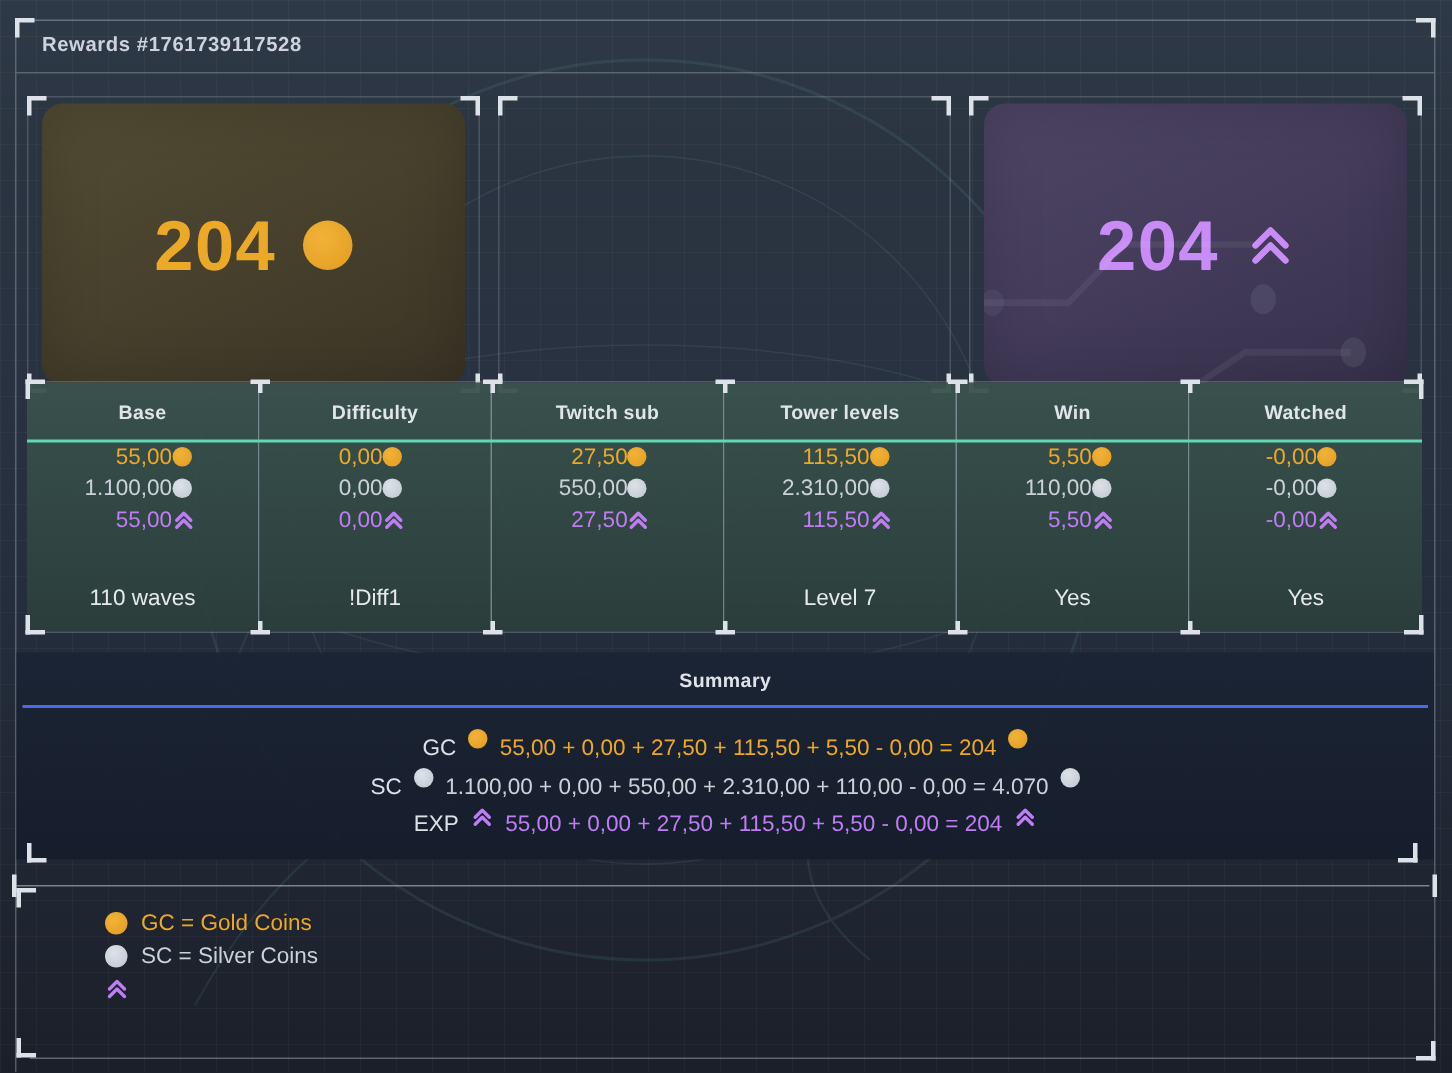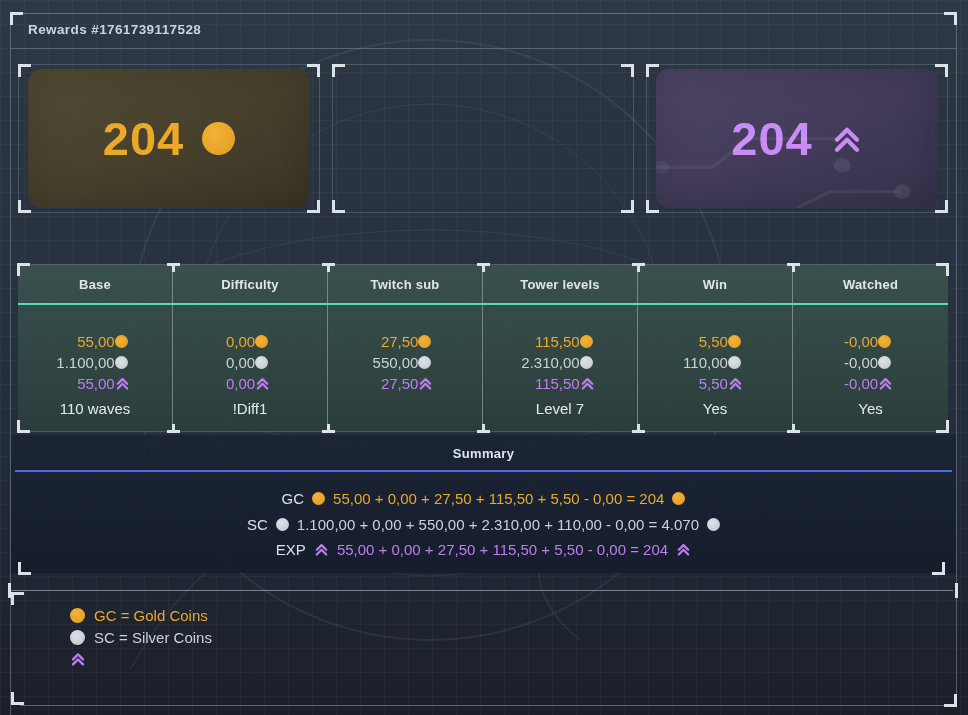--- a/index.html
+++ b/index.html
@@ -35,21 +35,21 @@
   .tick.top::after{ content:""; position:absolute; left:5px; top:3px; width:3px; height:6px; background:#dde2e9; }
   .tick.bot{ bottom:-2px; }
   .tick.bot::after{ content:""; position:absolute; left:5px; bottom:3px; width:3px; height:6px; background:#dde2e9; }
 
   .title{
     position:absolute; left:28px; top:22px; font-size:13.5px; font-weight:bold;
     color:#ccd3dc; letter-spacing:.4px;
   }
 
   
-  .cards{ position:absolute; left:18px; top:64px; width:930px; height:149px; display:flex; gap:12px; }
+  .cards{ position:absolute; left:18px; top:64px; width:930px; height:198px; display:flex; gap:12px; }
   .card-frame{ position:relative; flex:1; border:1px solid rgba(160,170,185,.28); }
   .card{
     position:absolute; inset:4px 9px; border-radius:14px; overflow:hidden;
     display:flex; align-items:center; justify-content:center; gap:18px;
     box-shadow:inset 0 0 40px rgba(0,0,0,.18);
   }
   .card-gold  { background:linear-gradient(155deg, rgba(84,76,51,.97) 0%, rgba(73,66,45,.97) 45%, rgba(59,53,37,.97) 100%); }
   .card-silver{ background:linear-gradient(155deg, rgba(78,89,100,.96) 0%, rgba(68,79,90,.96) 45%, rgba(55,65,76,.96) 100%); }
   .card-purple{ background:linear-gradient(155deg, rgba(80,70,104,.96) 0%, rgba(70,61,92,.96) 45%, rgba(56,50,77,.96) 100%); }
   .card-value{ font-size:47px; font-weight:bold; letter-spacing:1px; }
@@ -64,49 +64,49 @@
 
   .chev{ stroke:currentColor; fill:none; stroke-linecap:round; stroke-linejoin:round; }
 
   .gold-text  { color:var(--gold,#eca827); }
   .silver-text{ color:var(--silver,#cbd1d8); }
   .exp-text   { color:var(--exp,#be7df2); }
   .exp-bright { color:var(--exp_bright,#c98cf7); }
 
   
   .rtable{
-    position:absolute; left:18px; top:264px; width:930px; height:168px;
+    position:absolute; left:18px; top:254px; width:930px; height:168px;
     display:flex; border-top:1px solid rgba(160,170,185,.35); border-bottom:1px solid rgba(160,170,185,.35);
   }
   .tcol{
     width:155px; height:100%; display:flex; flex-direction:column;
     background:linear-gradient(180deg, rgba(58,82,77,.95) 0%, rgba(50,72,68,.95) 55%, rgba(43,62,59,.95) 100%);
     border-right:1px solid rgba(185,196,211,.5);
   }
   .tcol:last-child{ border-right:none; }
   .th{ height:38px; display:flex; align-items:center; justify-content:center;
        font-size:13px; font-weight:bold; color:#e0e5eb; letter-spacing:.2px; }
   .mint-line{ position:absolute; left:0; right:0; top:38px; height:2px; background:var(--mint,#5fd8b4); z-index:3; }
   .vals{
-    margin:28px auto 0; display:grid; grid-template-columns:auto 19px; column-gap:0;
+    margin:1px auto 0; display:grid; grid-template-columns:auto 19px; column-gap:0;
     font-size:15px; line-height:21px; align-items:center;
   }
   .vals .num{ text-align:right; }
   .vals .ic{ display:flex; align-items:center; }
   .note{ margin-top:auto; text-align:center; padding-bottom:14px; font-size:15px; color:#e5e9ee; }
 
   
   .summary{
     position:absolute; left:11px; top:435px; width:945px; height:138px;
     background:linear-gradient(180deg, rgba(27,36,52,.94), rgba(21,29,44,.94));
   }
   .summary-title{ text-align:center; padding-top:11px; font-size:13px; font-weight:bold; color:#dfe4ea; letter-spacing:.3px; }
   .blue-line{ margin:9px 4px 0; height:2px; background:var(--blue,#4a6af0); }
   .srows{ margin-top:14px; }
-  .srow{ display:flex; align-items:center; justify-content:center; gap:8px; line-height:25.5px; font-size:15px; }
+  .srow{ display:flex; justify-content:center; gap:8px; line-height:25.5px; font-size:15px; }
   .slabel{ color:#dce1e8; }
 
   
   .legend{ position:absolute; left:26px; top:604px; }
   .lrow{ display:flex; align-items:center; gap:9px; height:22px; font-size:15px;margin-left:44px; }
   .lnote{ color:#e6e9ed; }
 </style>
 </head>
 <body>
 

